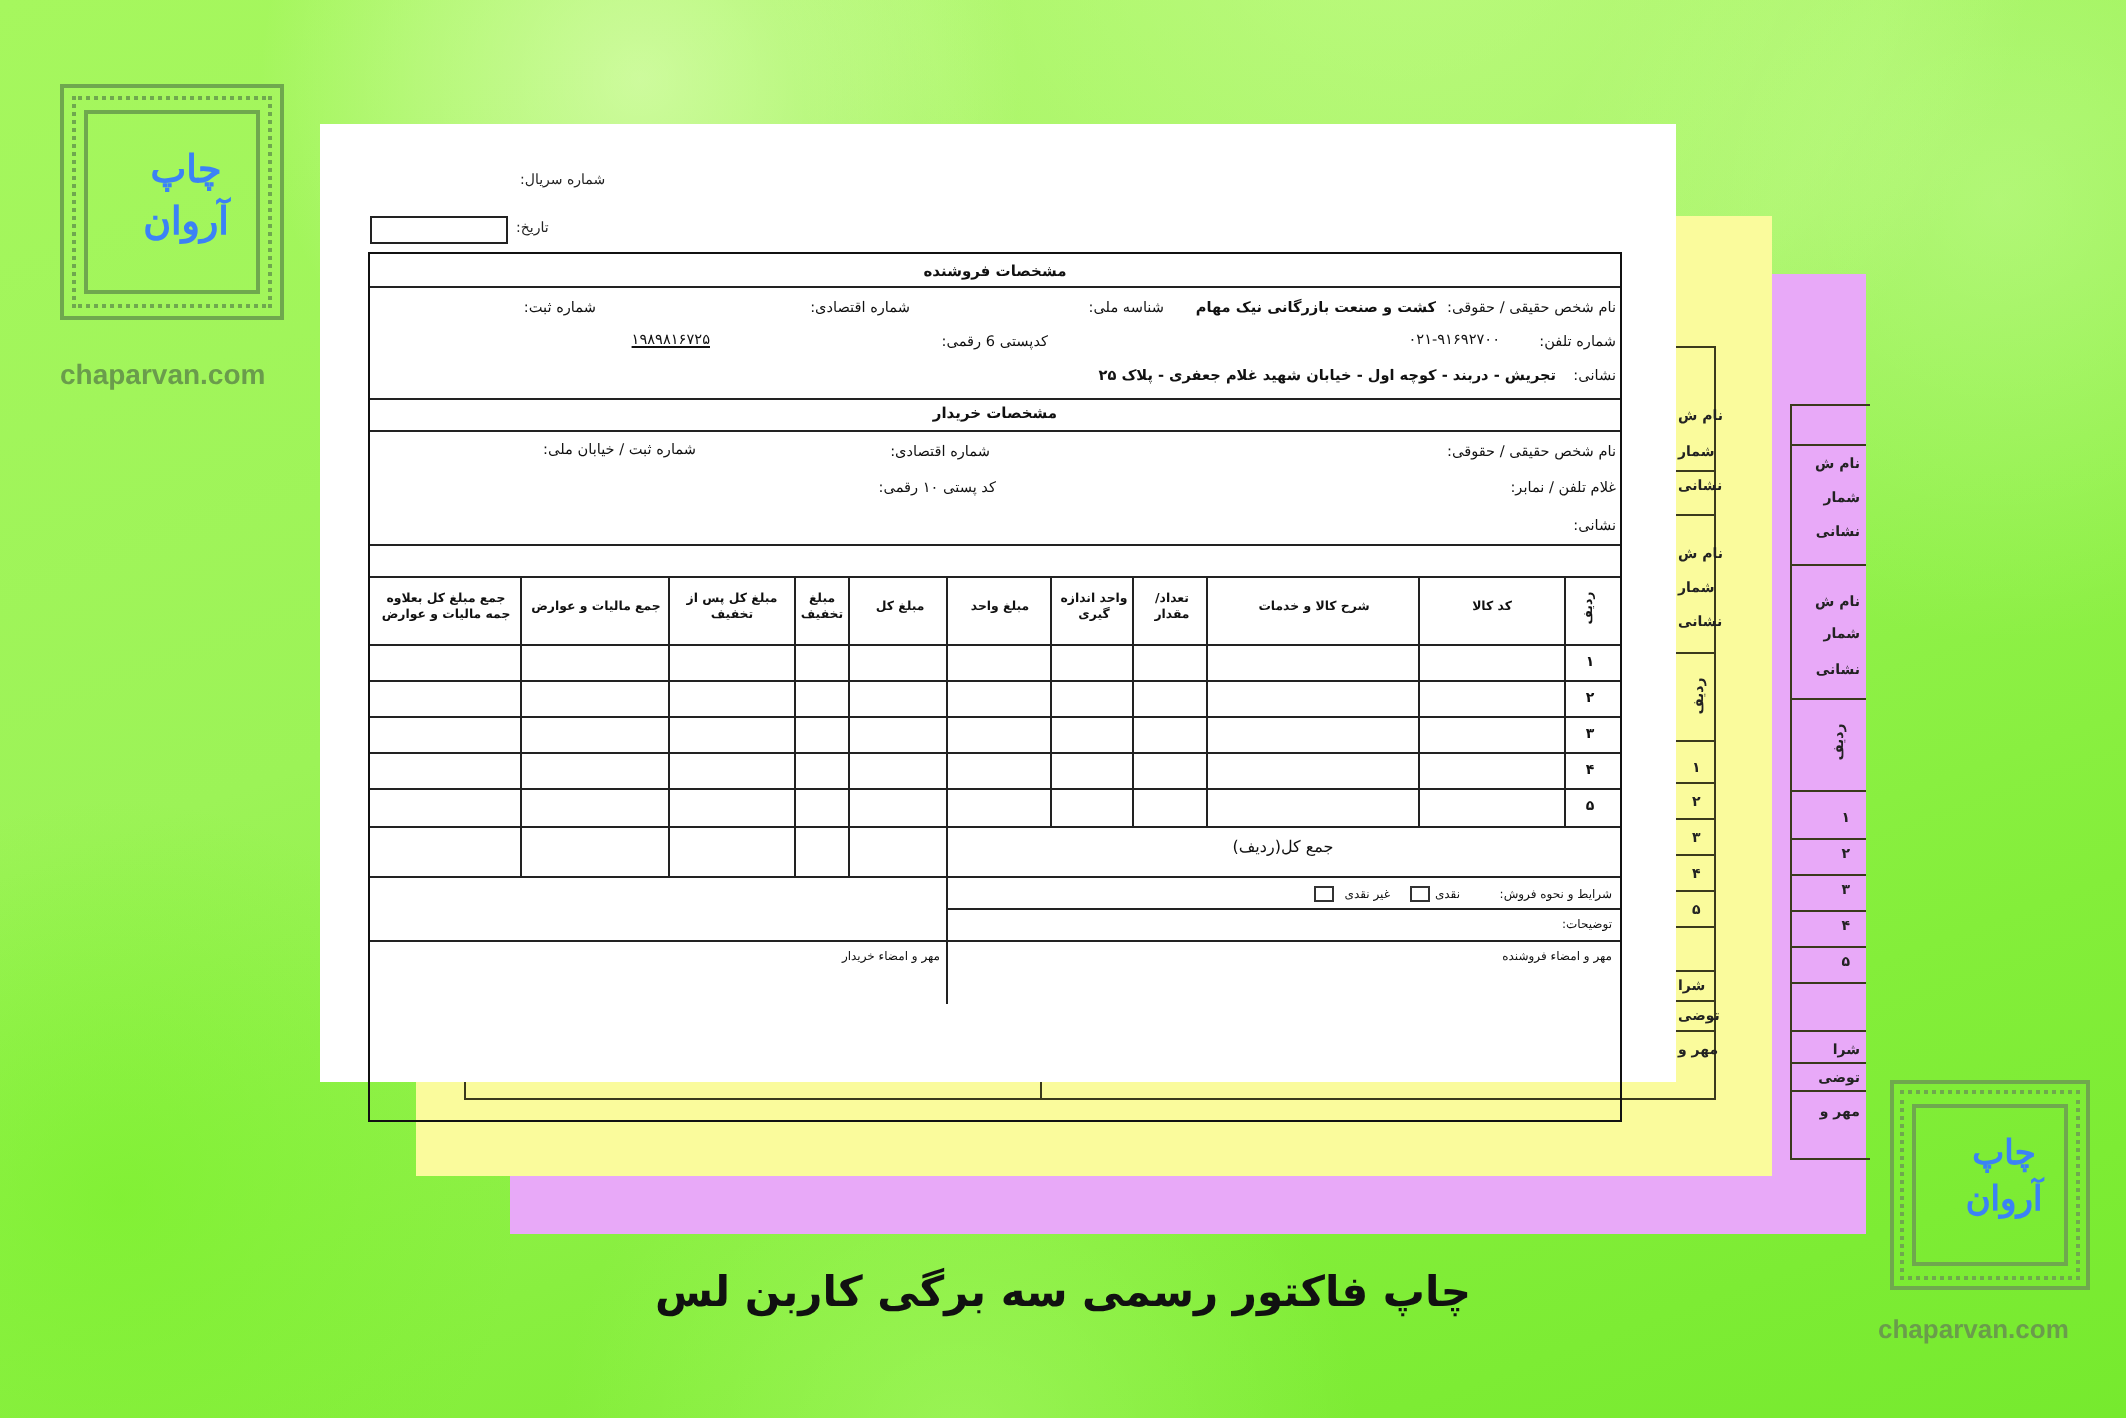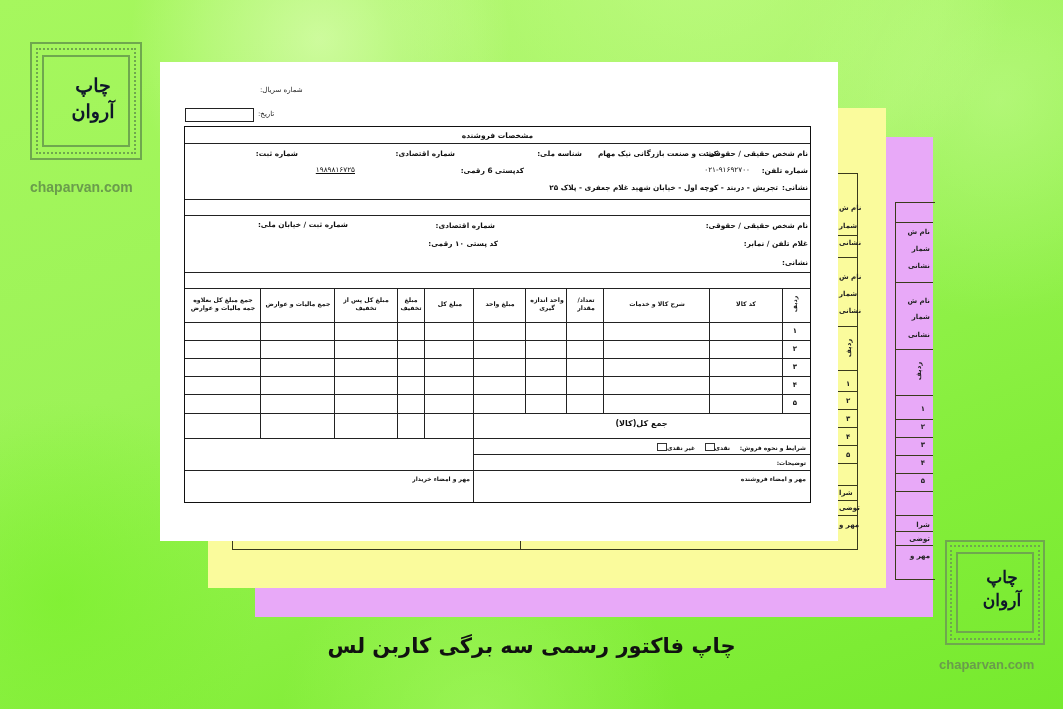--- a/index.html
+++ b/index.html
@@ -25,37 +25,37 @@
   .back-frame { position: absolute; border: 1.5px solid #3a3a1c; }
   .back-line { position: absolute; background: #3a3a1c; }
   .back-text { position: absolute; font-size: 7px; font-weight: bold; color: #222; direction: rtl; white-space: nowrap; }
 
   
   .inv-title { position: absolute; left: 0; right: 0; top: 28px; text-align: center; font-family: "DejaVu Sans", sans-serif; font-weight: bold; font-size: 13.5px; color: #111; direction: rtl; }
   .serial-label { position: absolute; left: 100px; top: 24px; font-size: 7px; color: #222; direction: rtl; text-align: right; }
   .date-label { position: absolute; left: 98px; top: 48px; font-size: 7px; color: #222; direction: rtl; }
   .date-box { position: absolute; left: 25px; top: 46px; width: 69px; height: 14px; border: 1.2px solid #222; }
 
-  .frame { position: absolute; left: 24px; top: 64px; width: 627px; height: 377px; border: 1.8px solid #111; }
+  .frame { position: absolute; left: 24px; top: 64px; width: 627px; height: 435px; border: 1.8px solid #111; }
   .row-line { position: absolute; left: 0; right: 0; height: 0; border-top: 1.2px solid #222; }
   .col-line { position: absolute; width: 0; border-left: 1.2px solid #222; }
   .sec-head { position: absolute; left: 0; right: 0; text-align: center; font-size: 7.5px; font-weight: bold; color: #111; direction: rtl; }
-  .lbl { position: absolute; font-size: 7.3px; font-weight: bold; color: #111; direction: rtl; white-space: nowrap; }
+  .lbl { position: absolute; font-size: 7.3px; font-weight: normal; color: #111; direction: rtl; white-space: nowrap; }
   .lbl.small { font-size: 6px; }
   .val { position: absolute; font-size: 7.3px; font-weight: bold; color: #111; direction: rtl; white-space: nowrap; }
   .th { position: absolute; font-size: 6.2px; font-weight: bold; color: #111; text-align: center; direction: rtl; line-height: 8px; display: flex; align-items: center; justify-content: center; }
   .rownum { position: absolute; font-size: 7px; font-weight: bold; color: #111; text-align: center; width: 22px; }
   .cb { position: absolute; width: 10px; height: 8px; border: 1px solid #333; }
 
   
   .logo { position: absolute; }
   .logo .box { position: absolute; left: 0; top: 0; border: 2px solid #6fa84e; }
   .logo .inner { position: absolute; border: 2px solid #6fa84e; }
   .logo .dots { position: absolute; border: 2px dotted #6fa84e; }
-  .logo .glyph { position: absolute; color: #0f172a; font-family: "DejaVu Serif", serif; font-weight: bold; direction: rtl; text-align: center; padding-left: 14px; }
+  .logo .glyph { position: absolute; color: #3b82f6; font-family: "DejaVu Serif", serif; font-weight: bold; direction: rtl; text-align: center; padding-left: 14px; }
   .logo .site { position: absolute; color: #6a9c4c; font-family: "Liberation Sans", sans-serif; font-weight: bold; white-space: nowrap; }
 
   .caption { position: absolute; left: 0; right: 0; top: 634px; text-align: center; font-family: "DejaVu Sans", sans-serif; font-weight: bold; font-size: 21px; color: #111; direction: rtl; }
 </style>
 </head>
 <body>
 
 <div class="logo" style="left:30px; top:42px; width:115px; height:150px;">
   <div class="box" style="width:112px; height:118px;"></div>
   <div class="dots" style="left:6px; top:6px; width:100px; height:106px;"></div>
@@ -142,20 +142,21 @@
     <div class="lbl" style="right:355px; top:22px;">شماره اقتصادی:</div>
     <div class="lbl" style="right:512px; top:22px;">شماره ثبت:</div>
     <div class="lbl" style="right:2px; top:39px;">شماره تلفن:</div>
     <div class="val" style="right:60px; top:38px; font-weight:normal;">۰۲۱-۹۱۶۹۲۷۰۰</div>
     <div class="lbl" style="right:286px; top:39px;">کدپستی 6 رقمی:</div>
     <div class="val" style="right:455px; top:38px; font-weight:normal;text-decoration:underline;">۱۹۸۹۸۱۶۷۲۵</div>
     <div class="lbl" style="right:2px; top:56px;">نشانی:</div>
     <div class="val" style="right:32px; top:56px;">تجریش - دربند - کوچه اول - خیابان شهید غلام جعفری - پلاک ۲۵</div>
 
     <div class="row-line" style="top:72px;"></div>
+    <div class="sec-head" style="top:75px;">مشخصات خریدار</div>
     <div class="row-line" style="top:88px;"></div>
     <div class="lbl" style="right:2px; top:94px;">نام شخص حقیقی / حقوقی:</div>
     <div class="lbl" style="right:315px; top:94px;">شماره اقتصادی:</div>
     <div class="lbl" style="right:462px; top:93px;">شماره ثبت / خیابان ملی:</div>
     <div class="lbl" style="right:2px; top:112px;">غلام تلفن / نمابر:</div>
     <div class="lbl" style="right:312px; top:112px;">کد پستی ۱۰ رقمی:</div>
     <div class="lbl" style="right:2px; top:131px;">نشانی:</div>
 
     <div class="row-line" style="top:145px;"></div>
     <div class="row-line" style="top:161px;"></div>
@@ -188,21 +189,21 @@
     <div class="row-line" style="top:213px;"></div>
     <div class="rownum" style="left:599px; top:218px;">۲</div>
     <div class="row-line" style="top:231px;"></div>
     <div class="rownum" style="left:599px; top:236px;">۳</div>
     <div class="row-line" style="top:249px;"></div>
     <div class="rownum" style="left:599px; top:254px;">۴</div>
     <div class="row-line" style="top:267px;"></div>
     <div class="rownum" style="left:599px; top:272px;">۵</div>
     <div class="row-line" style="top:286px;"></div>
 
-    <div class="lbl" style="left:290px; width:333px; text-align:center; top:292px; font-size:8px;">جمع کل(کالا)</div>
+    <div class="lbl" style="left:290px; width:333px; text-align:center; top:292px; font-size:8px;">جمع کل(ردیف)</div>
     <div class="row-line" style="top:311px;"></div>
     <div class="col-line" style="left:288px; top:311px; height:64px;"></div>
 
     <div class="lbl small" style="right:4px; top:317px;">شرایط و نحوه فروش:</div>
     <div class="lbl small" style="right:80px; top:317px;">نقدی</div>
     <div class="cb" style="left:520px; top:316px;"></div>
     <div class="lbl small" style="right:115px; top:317px;">غیر نقدی</div>
     <div class="cb" style="left:472px; top:316px;"></div>
     <div class="row-line" style="left:288px; top:327px;"></div>
     <div class="lbl small" style="right:4px; top:332px;">توضیحات:</div>

